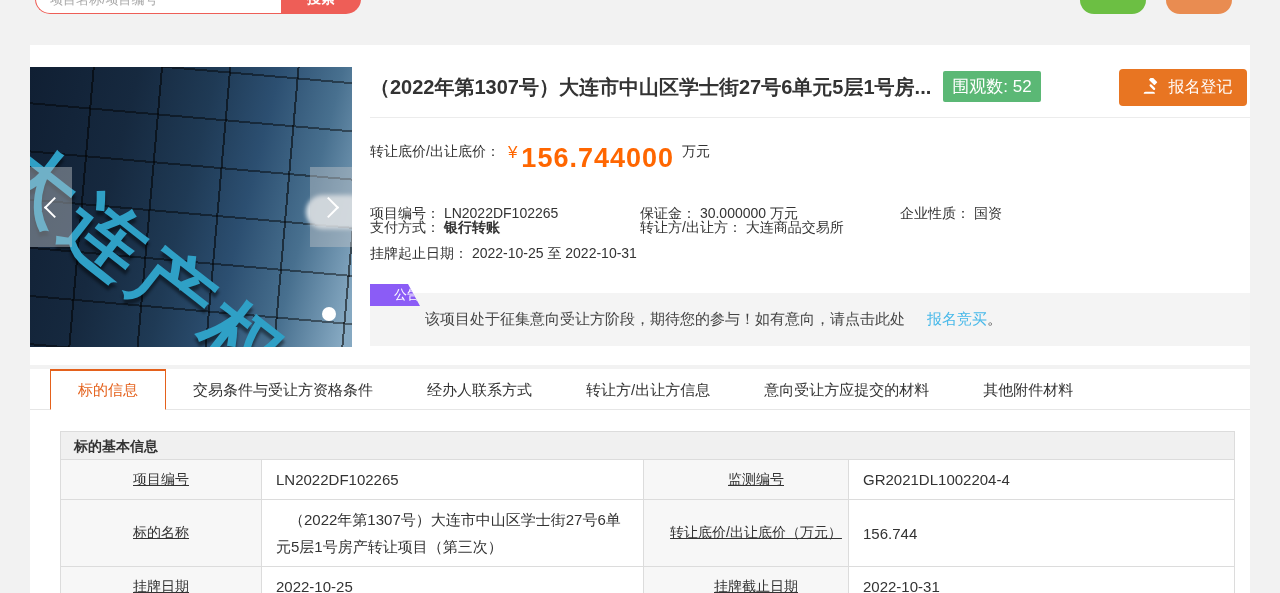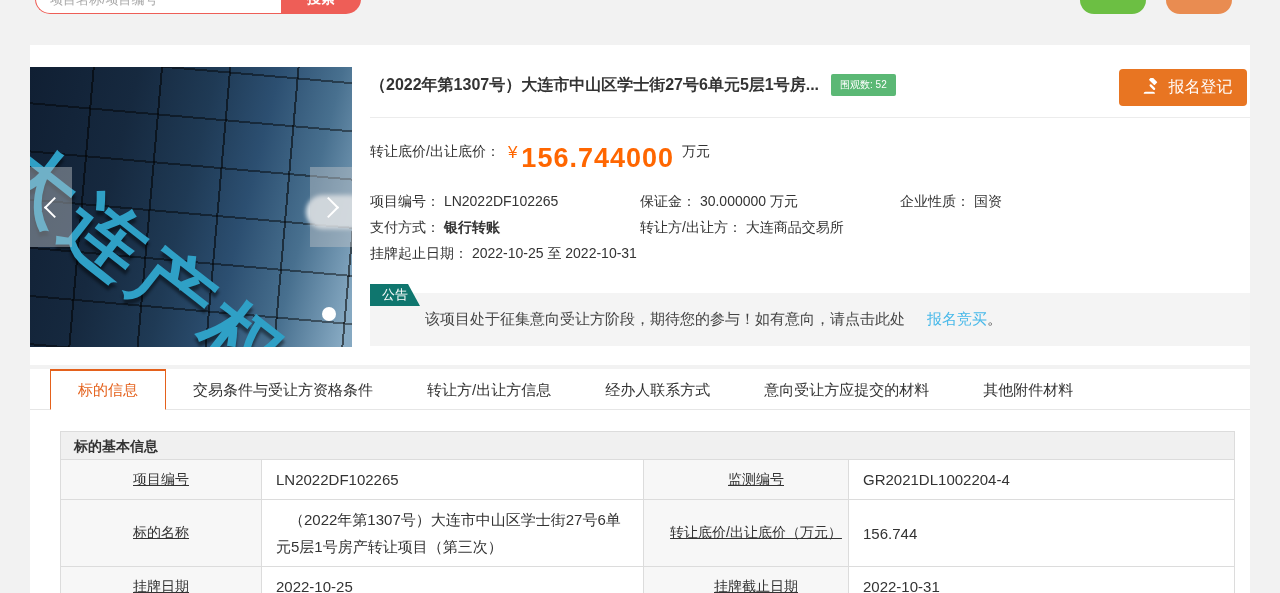--- a/index.html
+++ b/index.html
@@ -41,46 +41,46 @@
   .nav.next { right:0; }
   .chev { display:block; width:15px; height:15px; border-left:2px solid #fff; border-bottom:2px solid #fff; }
   .chev-left { transform:rotate(45deg); margin-left:6px; }
   .chev-right { transform:rotate(225deg); margin-right:6px; }
   .dot { position:absolute; right:16px; bottom:26px; width:14px; height:14px; border-radius:50%;
          background:#fff; cursor:pointer; }
 
   
   .details { position:absolute; left:340px; top:0; width:880px; height:100%; }
   .title-row { position:absolute; left:0; top:26px; display:flex; align-items:center; }
-  .title { font-size:16px; font-weight:bold; color:#333; line-height:28px; white-space:nowrap; }
-  .views-badge { margin-left:12px; background:#5bb875; color:#fff; font-size:10px;
+  .title { font-size:20px; font-weight:bold; color:#333; line-height:28px; white-space:nowrap; }
+  .views-badge { margin-left:12px; background:#5bb875; color:#fff; font-size:17px;
                  padding:4px 9px; border-radius:2px; white-space:nowrap; }
   .register-btn { position:absolute; right:3px; top:24px; width:128px; height:37px; background:#e87522;
                   border:none; border-radius:4px; color:#fff; font-size:16px; cursor:pointer;
                   display:flex; align-items:center; justify-content:center; gap:8px;
                   font-family:"Liberation Sans","DejaVu Sans",sans-serif;padding-left:8px; }
   .divider { position:absolute; left:0; top:72px; width:880px; height:1px; background:#ececec; }
   .price-row { position:absolute; left:0; top:98px; display:flex; align-items:flex-start; }
   .plabel { font-size:14px; color:#333; }
   .yen { font-size:17px; color:#ff6600; margin-left:8px; margin-right:4px; }
   .pvalue { font-size:27px; font-weight:bold; color:#ff6600; letter-spacing:1px; }
   .punit { font-size:14px; color:#333; margin-left:8px; }
 
   .info-grid { position:absolute; left:0; top:148px; width:880px; font-size:14px; }
   .fi { position:absolute; white-space:nowrap; }
   .fi .lab { color:#333; }
   .fi .val { color:#333; }
   .val-orange { color:#ff6600; }
   .val-orange-bold { color:#ff6600; font-weight:bold; }
-  .r0 { top:0; } .r1 { top:26px; } .r2 { top:52px; }
+  .r0 { top:12px; } .r1 { top:26px; } .r2 { top:52px; }
   .cA { left:0; } .cB { left:270px; } .cC { left:530px; }
 
   .notice { position:absolute; left:0; top:239px; width:880px; height:62px; }
-  .notice-tag { position:absolute; left:0; top:0; z-index:2; width:50px; height:22px; background:#0f766e;
-                color:#fff; font-size:13px; line-height:22px; padding-left:12px;
+  .notice-tag { position:absolute; left:0; top:0; z-index:2; width:50px; height:22px; background:#8b5cf6;
+                color:#fff; font-size:13px; line-height:22px; padding-left:24px;
                 clip-path:polygon(0 0, 76% 0, 100% 100%, 0 100%); }
   .notice-body { position:absolute; left:0; top:9px; width:880px; height:53px; background:#f4f4f4;
                  display:flex; align-items:center; padding-left:55px; font-size:15px; color:#444; }
   .notice-link { color:#46b8e9; margin-left:22px; text-decoration:none; cursor:pointer; }
 
   
   .lower-card { position:absolute; left:30px; top:369px; width:1220px; height:260px; background:#fff; }
   .tabs { display:flex; height:41px; border-bottom:1px solid #e6e6e6; padding-left:20px; }
   .tab { padding:0 27px; line-height:41px; font-size:15px; color:#333; cursor:pointer; white-space:nowrap; }
   .tab.active { border:1px solid #e4611c; border-top-width:2px; border-bottom:1px solid #fff;
@@ -188,22 +188,22 @@
         <span>。</span>
       </div>
     </div>
   </div>
 </div>
 
 <div class="lower-card">
   <div class="tabs">
     <div class="tab active">标的信息</div>
     <div class="tab">交易条件与受让方资格条件</div>
+    <div class="tab">经办人联系方式</div>
     <div class="tab">转让方/出让方信息</div>
-    <div class="tab">经办人联系方式</div>
     <div class="tab">意向受让方应提交的材料</div>
     <div class="tab">其他附件材料</div>
   </div>
 
   <div class="dtable">
     <div class="t-section">标的基本信息</div>
 
     <div class="t-row h34">
       <div class="t-label c1">项目编号</div>
       <div class="t-value c2">LN2022DF102265</div>

